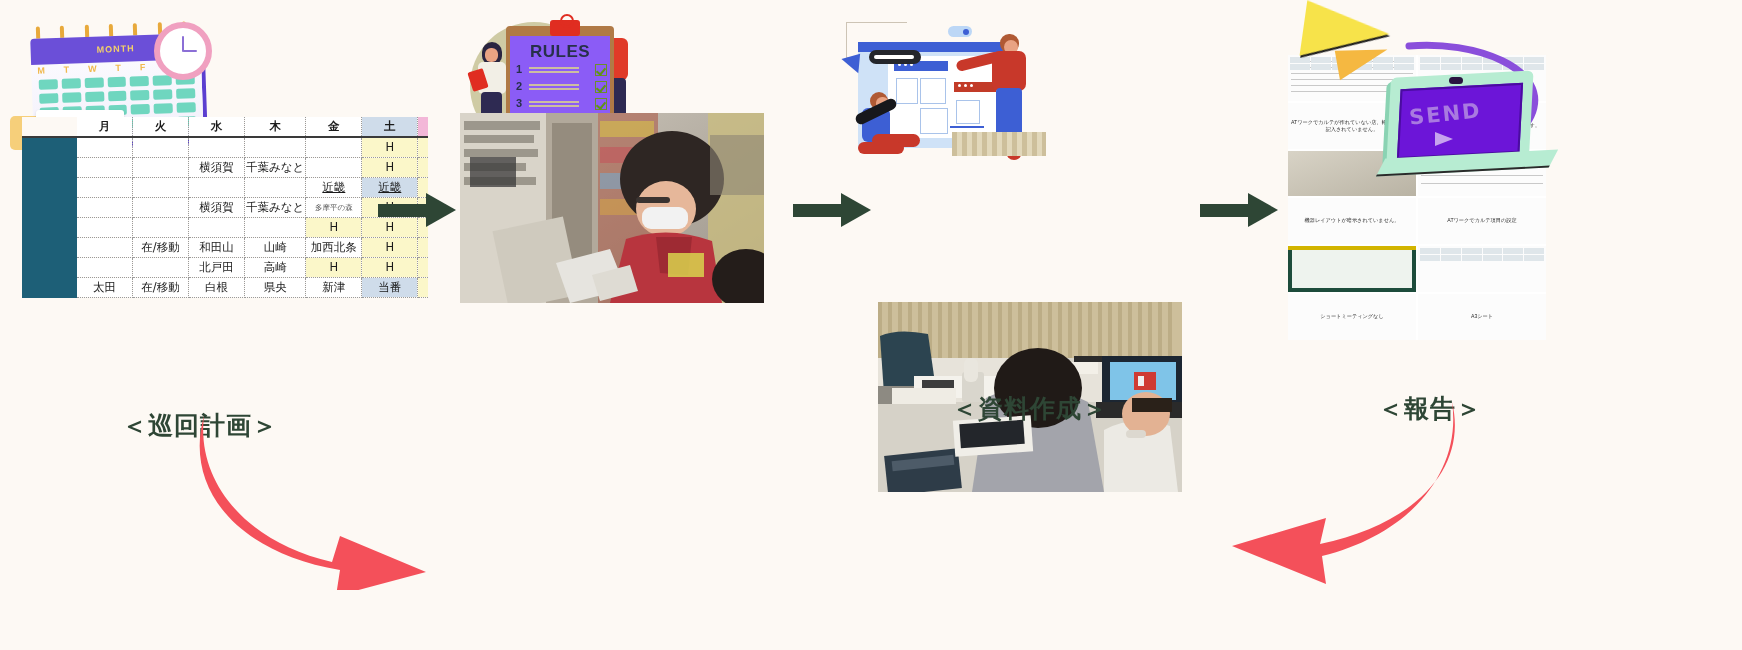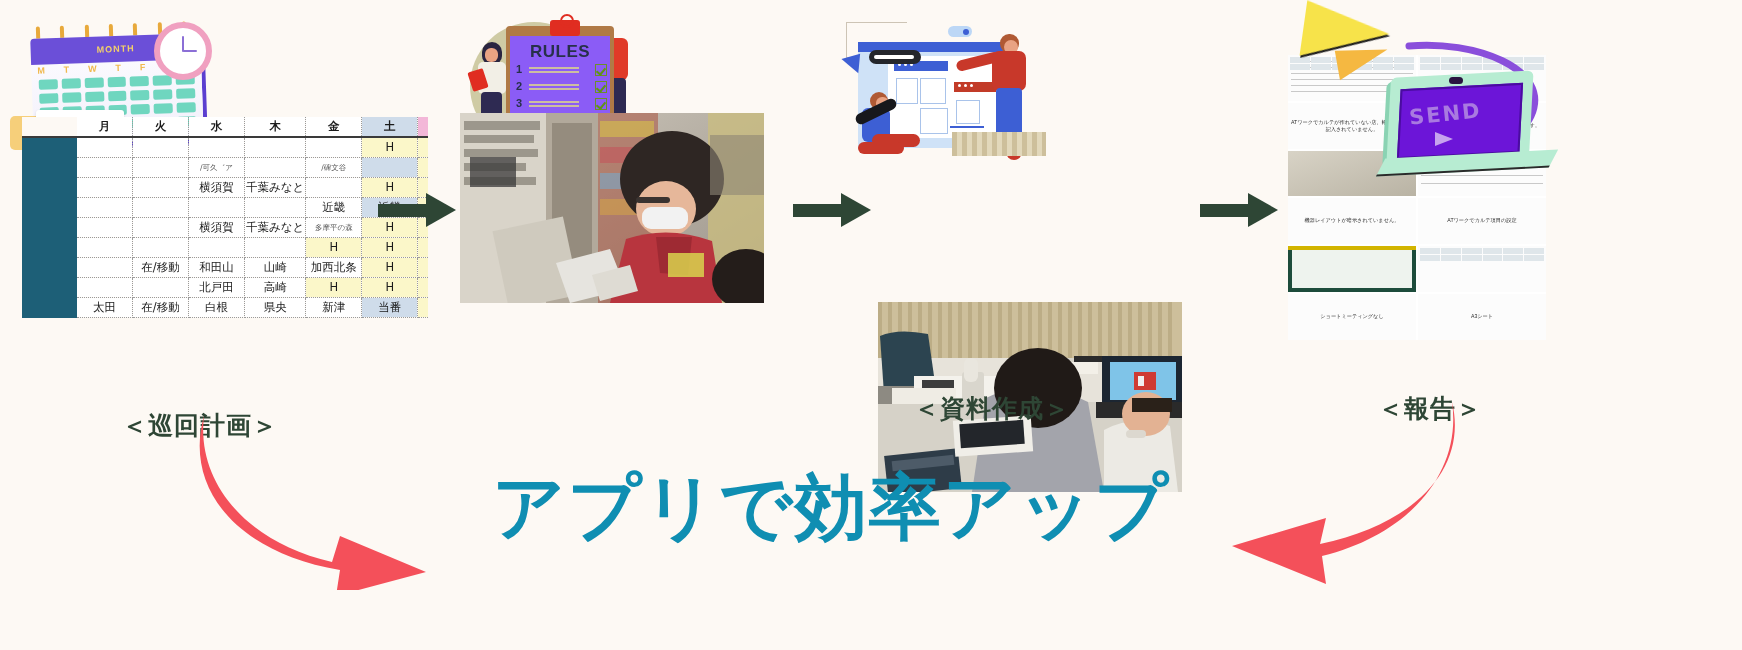--- a/index.html
+++ b/index.html
@@ -61,21 +61,21 @@
   }
   table.sched td.rail{width:10px;background:#1d5f77;border:none;}
   table.sched td.blank{background:#fdf9f4;border:none;}
   table.sched td.sat{background:#cfdcea;}
   table.sched td.yel{background:#fbf7c9;}
   table.sched td.pinkedge{width:8px;background:#f3b7d8;border:none;}
   table.sched td.greyedge{width:8px;background:#fbf7c9;border-right:none;}
   table.sched tr.hdr2 td{border-bottom:2px solid #3a3a3a;font-weight:bold;}
   table.sched tr.hdr1 td{font-weight:bold;}
   table.sched td.tiny{font-size:7.5px;color:#555;}
-  table.sched td.u{text-align:center;}
+  table.sched td.u{text-decoration:underline;text-align:center;}
 
   
   .garrow{width:78px;height:34px;}
   .garrow .shaft{position:absolute;left:0;top:11px;width:52px;height:13px;background:#2e4635;}
   .garrow .head{position:absolute;left:48px;top:0;width:0;height:0;
     border-top:17px solid transparent;border-bottom:17px solid transparent;border-left:30px solid #2e4635;}
 
   
   #rules-illus{left:448px;top:4px;width:185px;height:150px;}
   .rules-circle{position:absolute;left:22px;top:18px;width:128px;height:128px;border-radius:50%;background:#cfcba4;}
@@ -275,30 +275,20 @@
         <td class="pinkedge"></td>
       </tr>
       <tr>
         <td class="rail"></td>
         <td></td>
         <td></td>
         <td></td>
         <td></td>
         <td></td>
         <td class="yel">H</td>
-        <td class="greyedge"></td>
-      </tr>
-      <tr>
-        <td class="rail"></td>
-        <td></td>
-        <td></td>
-        <td class="tiny">/可久゛ア</td>
-        <td></td>
-        <td class="tiny">/碑文谷</td>
-        <td class="sat"></td>
         <td class="greyedge"></td>
       </tr>
       <tr>
         <td class="rail"></td>
         <td></td>
         <td></td>
         <td>横須賀</td>
         <td>千葉みなと</td>
         <td></td>
         <td class="yel">H</td>
@@ -694,28 +684,27 @@
       <span class="lap-lid"></span>
       <span class="lap-screen"></span>
       <span class="lap-cam"></span>
       <span class="lap-send">SEND</span>
       <span class="lap-tri"></span>
       <span class="lap-base"></span>
     </div>
   </div>
 
   <div class="abs step-label" style="left:40px;top:392px;width:320px;margin-top:17px;">＜巡回計画＞</div>
-  <div class="abs step-label" style="left:832px;top:392px;width:320px;">＜資料作成＞</div>
+  <div class="abs step-label" style="left:870px;top:392px;width:320px;">＜資料作成＞</div>
   <div class="abs step-label" style="left:1300px;top:392px;width:260px;">＜報告＞</div>
 
   <svg class="abs red-arrow" style="left:190px;top:410px;" width="270" height="180" viewBox="0 0 270 180">
     <path d="M14 6 C6 70 54 132 142 152 L150 126 L236 162 L146 186 L150 160
              C44 142 -6 76 14 6 Z" fill="#f4505a"></path>
   </svg>
 
   <svg class="abs red-arrow" style="left:1180px;top:398px;" width="290" height="190" viewBox="0 0 290 190">
     <path d="M272 4 C282 72 232 136 142 158 L146 186 L52 148 L146 120 L140 146
              C236 126 288 70 272 4 Z" fill="#f4505a"></path>
   </svg>
 
-  <div class="abs headline" style="left:492px;top:460px;">アプリで効率アップ</div>
 
 </div>
 
 </body></html>

